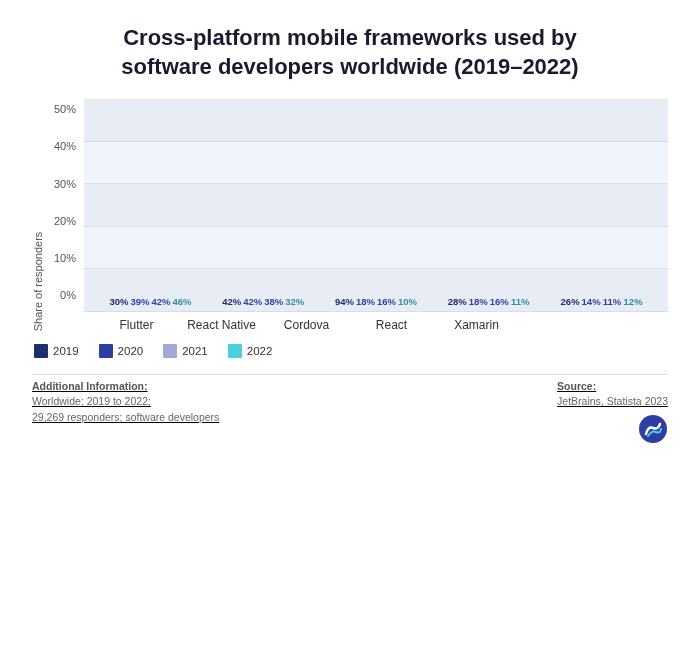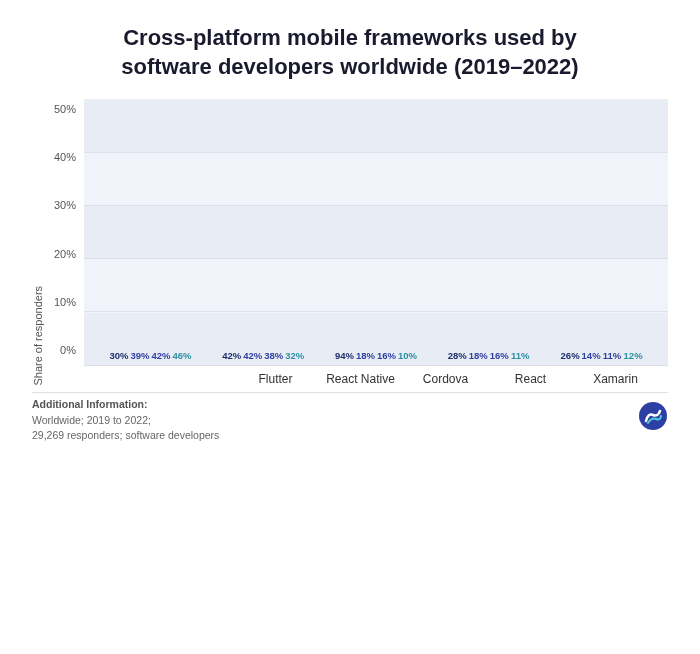--- a/index.html
+++ b/index.html
@@ -96,21 +96,21 @@
     }
     .bar-label-top {
       position: absolute;
       top: -16px;
       font-size: 9.5px;
       font-weight: 600;
       white-space: nowrap;
     }
     .x-labels {
       display: flex;
-      justify-content: flex-end;
+      justify-content: flex-start;
       padding-left: 10px;
       padding-right: 10px;
       margin-top: 6px;
     }
     .x-label {
       font-size: 12px;
       color: #333;
       text-align: center;
       width: 85px;
     }
@@ -132,20 +132,21 @@
       width: 14px;
       height: 14px;
       border-radius: 1px;
     }
     .footer {
       display: flex;
       justify-content: space-between;
       margin-top: 6px;
       padding-top: 4px;
       border-top: 1px solid #e0e0e0;
+      text-decoration: underline;
     }
     .footer-left, .footer-right {
       font-size: 10.5px;
       color: #666;
       line-height: 1.5;
     }
     .footer-label {
       font-weight: 700;
       color: #555;
     }
@@ -294,27 +295,49 @@
             <span class="x-label">React Native</span>
             <span class="x-label">Cordova</span>
             <span class="x-label">React</span>
             <span class="x-label">Xamarin</span>
           </div>
         </div>
       </div>
     </div>
   </div>
 
+  <div class="legend-area">
+    <div class="legend-item">
+      <div class="legend-box" style="background:#1e2d6b;"></div>
+      <span>2019</span>
+    </div>
+    <div class="legend-item">
+      <div class="legend-box" style="background:#2e3fa3;"></div>
+      <span>2020</span>
+    </div>
+    <div class="legend-item">
+      <div class="legend-box" style="background:#a0aad4;"></div>
+      <span>2021</span>
+    </div>
+    <div class="legend-item">
+      <div class="legend-box" style="background:#4dcfda;"></div>
+      <span>2022</span>
+    </div>
+  </div>
 
   <div class="footer">
     <div class="footer-left">
       <span class="footer-label">Additional Information:</span><br>
       <span>Worldwide; 2019 to 2022;<br>29,269 responders; software developers</span>
     </div>
     <div style="display:flex; flex-direction:column; align-items:flex-end;">
+      <div class="footer-right">
+        <span class="footer-label">Source:</span><br>
+        <span>JetBrains, Statista 2023</span>
+      </div>
       <div class="statista-icon">
         <svg width="30" height="30" viewBox="0 0 30 30">
           <circle cx="15" cy="15" r="14" fill="#2e3fa3"></circle>
           <path d="M8 20 Q10 12 15 14 Q20 16 22 10" stroke="white" stroke-width="2.5" fill="none" stroke-linecap="round"></path>
           <path d="M10 22 Q14 16 18 18 Q22 20 23 15" stroke="#4dcfda" stroke-width="2" fill="none" stroke-linecap="round"></path>
         </svg>
       </div>
     </div>
   </div>
 </div>

